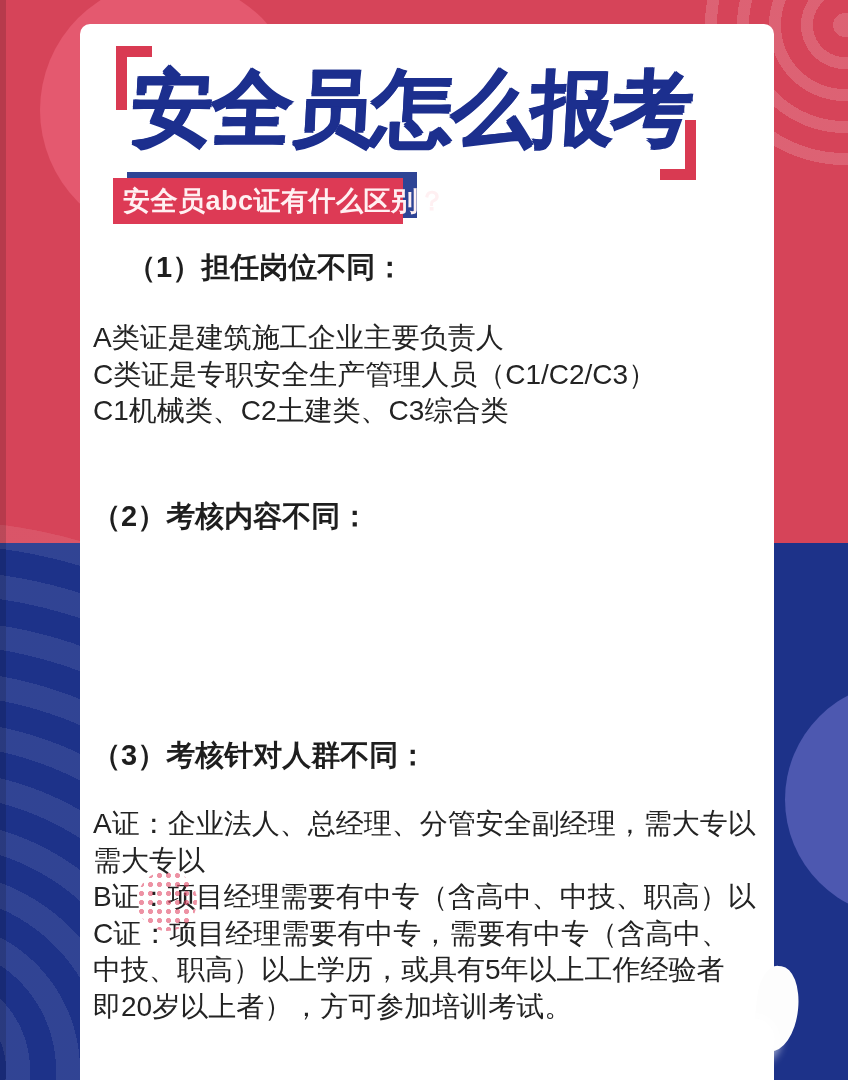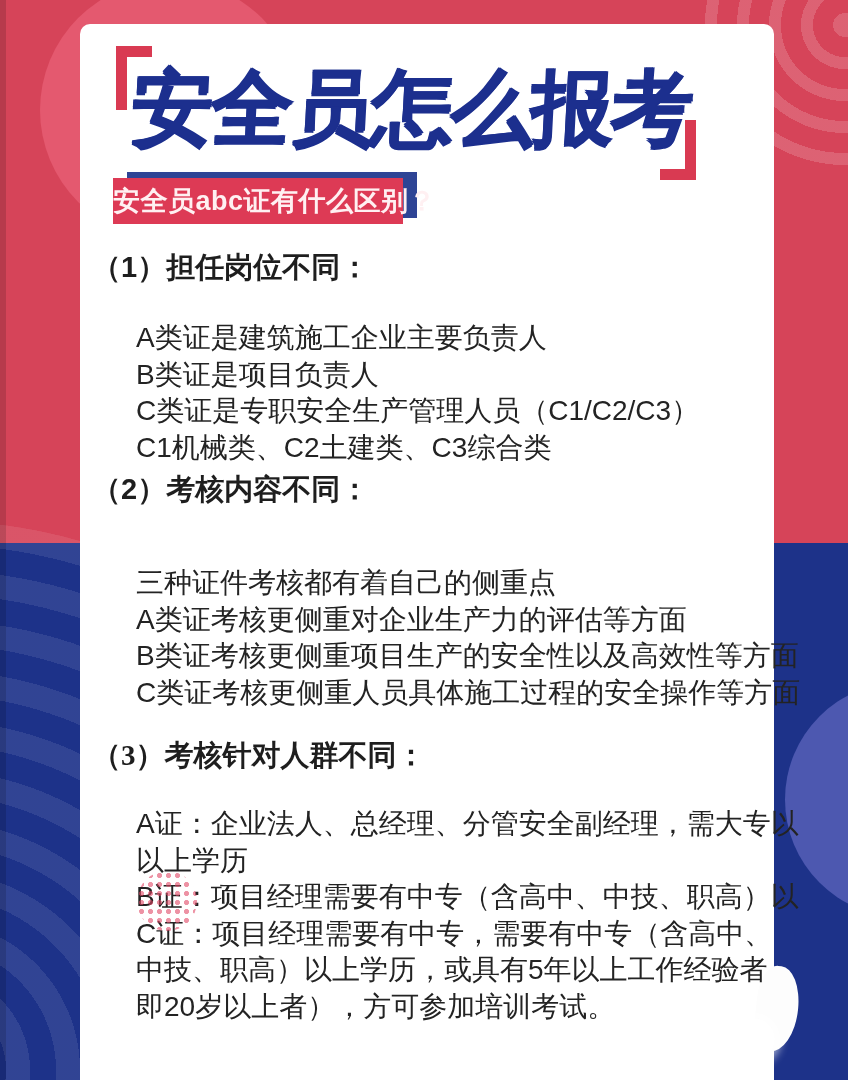--- a/index.html
+++ b/index.html
@@ -95,20 +95,21 @@
   .banner-shadow {
     position: absolute; left: 127px; top: 172px;
     width: 290px; height: 46px;
     background: #2e4495;
   }
   .banner {
     position: absolute; left: 113px; top: 178px;
     width: 290px; height: 46px;
     background: #dd3a55;
     display: flex; align-items: center;
+    padding-left: 10px;
     font-size: 27px;
     font-weight: 600;
     color: #fff0f2;
     letter-spacing: 0.5px;
     white-space: nowrap;
   }
   
   .sec-heading {
     position: absolute; left: 92px;
     width: 680px;
@@ -118,26 +119,26 @@
     white-space: nowrap;
   }
   .sec-body {
     position: absolute; left: 93px;
     width: 690px;
     font-size: 28px;
     font-weight: 500;
     color: #232323;
     line-height: 36.5px;
   }
-  .sec-body > div { white-space: nowrap; margin-left: 43px; }
-  .h1 { top: 248px; }
+  .sec-body > div { white-space: nowrap; }
+  .h1 { top: 248px; margin-left: 35px; }
   .p1 { top: 320px; }
-  .h2 { top: 470px; }
+  .h2 { top: 497px; }
   .p2 { top: 565px; }
-  .h3 { top: 736px; font-family: Liberation Serif, serif; }
+  .h3 { top: 736px; }
   .p3 { top: 806px; }
   
   .watermark-dots {
     position: absolute; left: 137px; top: 871px;
     width: 60px; height: 60px; border-radius: 50%;
     background-image: radial-gradient(rgba(224,70,100,0.9) 2.2px, rgba(224,70,100,0) 2.9px);
     background-size: 9px 9px;
     opacity: 0.65;
     pointer-events: none;
   }
@@ -170,37 +171,30 @@
   <div class="title-bracket-tl"></div>
   <div class="poster-title">安全员怎么报考</div>
   <div class="title-bracket-br"></div>
 
   <div class="banner-shadow"></div>
   <div class="banner">安全员abc证有什么区别？</div>
 
   <div class="sec-heading h1">（1）担任岗位不同：</div>
   <div class="sec-body p1">
     <div>A类证是建筑施工企业主要负责人</div>
-    <div>B类证是项目负责人</div>
     <div>C类证是专职安全生产管理人员（C1/C2/C3）</div>
     <div>C1机械类、C2土建类、C3综合类</div>
   </div>
 
   <div class="sec-heading h2">（2）考核内容不同：</div>
-  <div class="sec-body p2">
-    <div>三种证件考核都有着自己的侧重点</div>
-    <div>A类证考核更侧重对企业生产力的评估等方面</div>
-    <div>B类证考核更侧重项目生产的安全性以及高效性等方面</div>
-    <div>C类证考核更侧重人员具体施工过程的安全操作等方面</div>
-  </div>
 
   <div class="sec-heading h3">（3）考核针对人群不同：</div>
   <div class="sec-body p3">
     <div>A证：企业法人、总经理、分管安全副经理，需大专以</div>
-    <div>以上学历</div>
+    <div>需大专以</div>
     <div>B证：项目经理需要有中专（含高中、中技、职高）以</div>
     <div>C证：项目经理需要有中专，需要有中专（含高中、</div>
     <div>中技、职高）以上学历，或具有5年以上工作经验者</div>
     <div>即20岁以上者），方可参加培训考试。</div>
   </div>
 
   <div class="watermark-dots"></div>
   <div class="smudge-mark"></div>
 
 </div>

